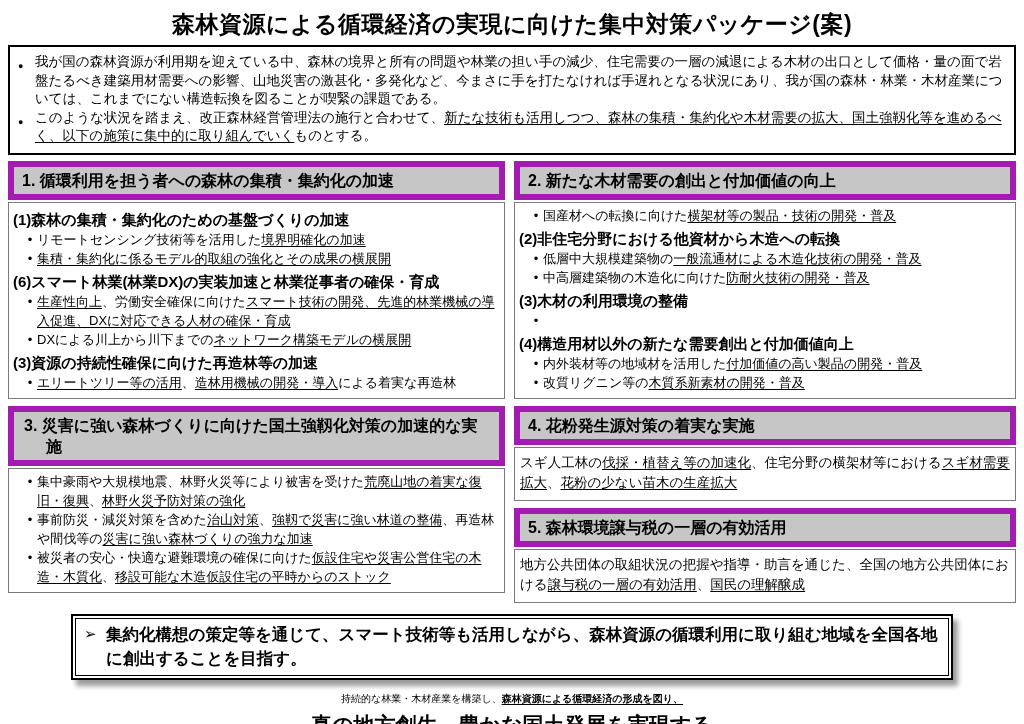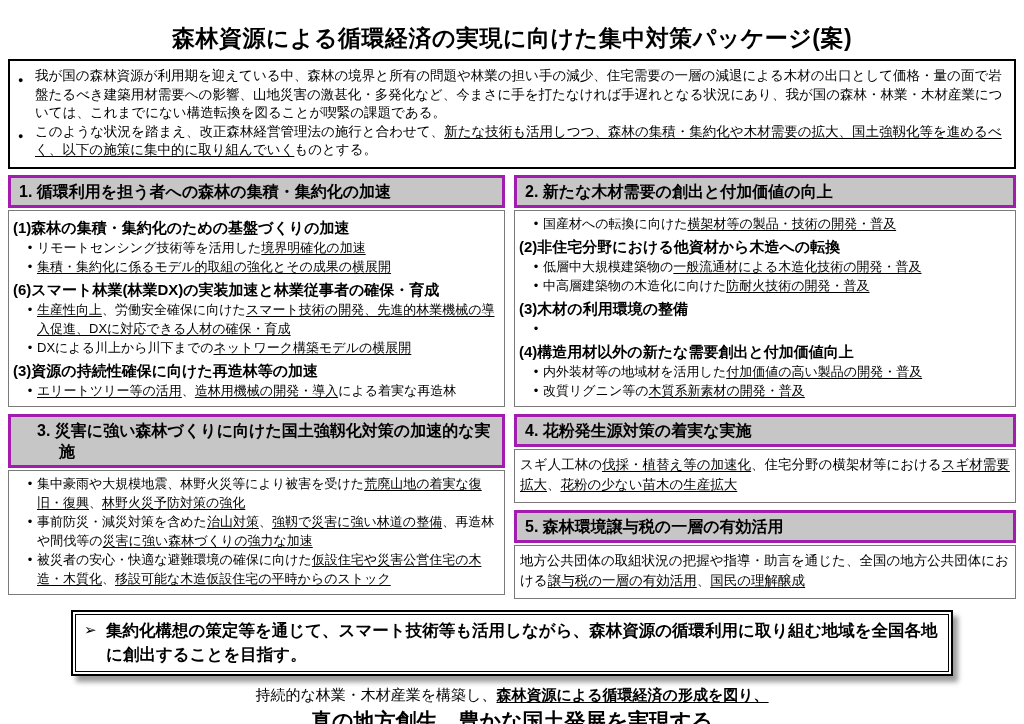--- a/index.html
+++ b/index.html
@@ -1,49 +1,49 @@
 <!DOCTYPE html>
 <html style="--header-bg: #c6c6c6; --content-border: #7a7a7a; --box-border: #000000;"><head>
 <meta charset="utf-8">
 <style>
   html,body{margin:0;padding:0;background:#fff;}
   body{font-family:"Liberation Sans","DejaVu Sans",sans-serif;color:#000;}
   .page{width:1024px;height:724px;overflow:hidden;position:relative;background:#fff;}
   .u{text-decoration:underline;text-decoration-thickness:1px;text-underline-offset:2px;}
   .b{font-weight:bold;}
 
-  .title{text-align:center;font-size:23px;font-weight:bold;padding-top:23px;line-height:30px;letter-spacing:0.5px;}
+  .title{text-align:center;font-size:23px;font-weight:bold;padding-top:9px;line-height:30px;letter-spacing:0.5px;}
 
   .intro-box{margin:6px 8px 0;border:2px solid var(--box-border,#000);padding:6px 10px 7px 8px;}
   .intro-bullet{display:flex;font-size:13.5px;line-height:18.5px;}
   .intro-bullet .imark{flex:none;width:17px;font-size:9px;padding-top:4px;}
 
   .main{display:flex;gap:9px;margin:6px 8px 0;align-items:flex-start;}
   .col{display:flex;flex-direction:column;gap:7px;}
   .col-left{flex:0 0 497px;}
   .col-right{flex:1 1 auto;min-width:0;}
 
-  .sec-heading{background:var(--header-bg,#c6c6c6);border:3px solid #a21caf;
+  .sec-heading{background:var(--header-bg,#c6c6c6);border:6px solid #a21caf;
     font-weight:bold;font-size:16px;line-height:21px;padding:3px 8px;}
-  .section[data-section="s3"] .sec-heading{padding-left:48px;text-indent:-22px;}
+  .section[data-section="s3"] .sec-heading{padding-left:32px;text-indent:-22px;}
   .sec-body{border:1px solid var(--content-border,#7a7a7a);margin-top:2px;padding:3px 4px 6px;background:#fff;}
 
   .subheading{font-size:15px;font-weight:bold;line-height:20px;margin-top:4px;}
   .bullet{display:flex;font-size:13px;line-height:19px;margin-left:10px;}
   .bullet .bmark{flex:none;width:14px;text-align:center;}
   .plainblock{font-size:13.5px;line-height:20px;padding:2px 1px 1px;}
 
   .goal-outer{width:874px;margin:11px auto 0;border:2px solid var(--box-border,#000);
     padding:2px;background:#fff;box-shadow:5px 6px 5px #9b9b9b;}
   .goal-inner{border:1px solid var(--box-border,#000);padding:3px 10px 5px 8px;display:flex;}
   .goal-mark{flex:none;width:22px;font-size:15px;font-weight:bold;line-height:24px;}
   .goal-text{font-size:16.5px;font-weight:bold;line-height:24px;}
 
   .footer{text-align:center;margin-top:7px;}
-  .f1{font-size:15px;line-height:23px;}
+  .f1{font-size:10px;line-height:23px;}
   .f2{font-size:21px;font-weight:bold;line-height:30px;}
 </style>
 </head>
 <body>
 
 <div class="page">
 
   <div class="title">森林資源による循環経済の実現に向けた集中対策パッケージ(案)</div>
 
   <div class="intro-box">

